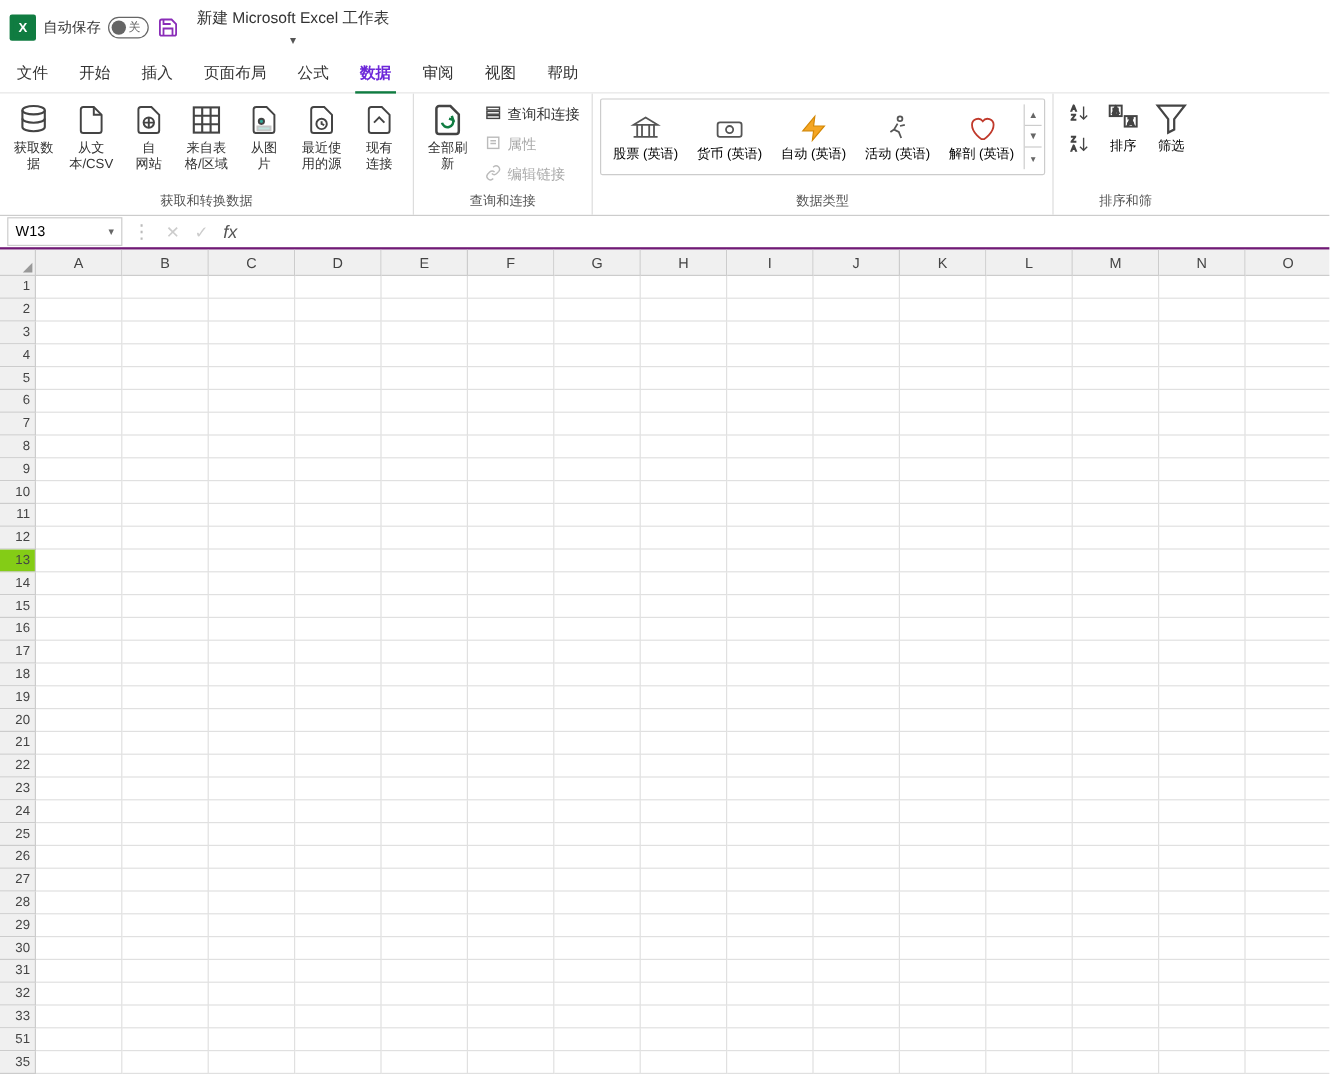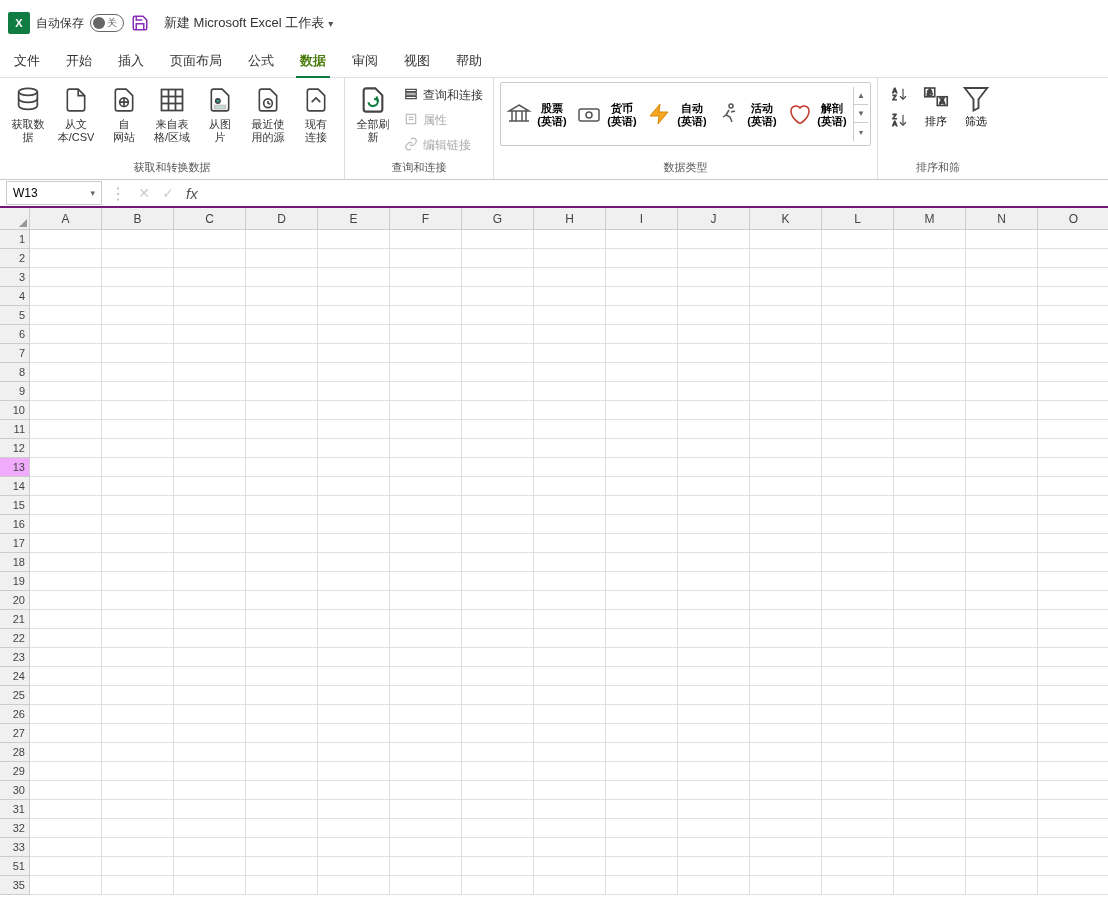--- a/index.html
+++ b/index.html
@@ -6,47 +6,47 @@
 body { background: #fff; overflow: hidden; width: 1108px; height: 906px; }
 
 
 .title-bar { height: 46px; display: flex; align-items: center; padding: 0 8px; gap: 6px; }
 .excel-logo { width: 22px; height: 22px; background: #107c41; color: #fff; display: flex; align-items: center; justify-content: center; font-size: 12px; font-weight: bold; border-radius: 2px; }
 .autosave { display: flex; align-items: center; gap: 6px; font-size: 12px; color: #333; }
 .toggle { width: 34px; height: 18px; border-radius: 9px; border: 1px solid #666; background: #fff; position: relative; display: flex; align-items: center; }
 .toggle::before { content: ""; width: 12px; height: 12px; border-radius: 50%; background: #666; margin-left: 2px; }
 .toggle-off { font-size: 10px; color: #666; margin-left: 16px; position: absolute; }
 .save-icon { width: 20px; height: 20px; color: #8a2db8; display: flex; align-items: center; justify-content: center; }
-.doc-title { font-size: 13px; color: #333; margin-left: 8px; display: flex; align-items: center; gap: 4px; }
+.doc-title { font-size: 13px; color: #333; margin-left: 8px; display: flex; align-items: center; gap: 4px; flex-direction: column; }
 .chevron-down { font-size: 10px; color: #555; }
 .search-box { margin-left: auto; width: 360px; height: 32px; border: 1px solid #ccc; border-radius: 4px; display: flex; align-items: center; padding: 0 10px; gap: 8px; color: #777; font-size: 13px; }
 .search-icon { width: 14px; height: 14px; }
 
 
 .tabs { height: 32px; display: flex; align-items: flex-start; padding: 0 10px; gap: 18px; font-size: 13px; border-bottom: 1px solid #e0e0e0; }
 .tab { padding: 6px 4px; color: #333; cursor: pointer; }
-.tab.active { font-weight: bold; border-bottom: 2px solid #107c41; color: #4d7c0f; }
+.tab.active { font-weight: bold; border-bottom: 2px solid #107c41; color: #6d28d9; }
 
 
 .ribbon { height: 102px; display: flex; border-bottom: 1px solid #ccc; background: #fff; }
 .group { display: flex; flex-direction: column; align-items: center; border-right: 1px solid #ddd; padding: 4px 6px 2px; }
 .group-items { display: flex; align-items: flex-start; gap: 4px; flex: 1; }
 .group-label { font-size: 11px; color: #555; padding: 2px 0; }
 .rbtn { display: flex; flex-direction: column; align-items: center; justify-content: flex-start; width: 44px; padding: 2px; cursor: pointer; }
 .rbtn .ic { width: 32px; height: 32px; display: flex; align-items: center; justify-content: center; color: #444; }
 .rbtn .lbl { font-size: 11px; text-align: center; line-height: 13px; margin-top: 2px; color: #333; white-space: pre-wrap; }
 .rbtn.small { flex-direction: row; width: auto; height: 24px; align-items: center; gap: 4px; padding: 0 4px; }
 .rbtn.small .ic { width: 16px; height: 16px; }
 .rbtn.small .lbl { font-size: 12px; white-space: nowrap; }
 .rbtn.disabled .lbl { color: #aaa; }
 .rbtn.disabled .ic { color: #bbb; }
 .vstack { display: flex; flex-direction: column; justify-content: flex-start; gap: 1px; }
 
 .data-type-box { border: 1px solid #ccc; border-radius: 2px; display: flex; align-items: center; padding: 4px 2px; position: relative; }
-.dt-item { display: flex; flex-direction: row; align-items: center; width: 70px; padding: 2px; cursor: pointer; font-weight: bold; }
+.dt-item { display: flex; flex-direction: column; align-items: center; width: 70px; padding: 2px; cursor: pointer; }
 .dt-item .ic { width: 32px; height: 28px; display: flex; align-items: center; justify-content: center; color: #555; }
 .dt-item .lbl { font-size: 11px; text-align: center; line-height: 13px; margin-top: 2px; }
 .dt-scroll { display: flex; flex-direction: column; border-left: 1px solid #ccc; }
 .dt-scroll div { width: 14px; height: 18px; display: flex; align-items: center; justify-content: center; font-size: 8px; color: #666; cursor: pointer; border-bottom: 1px solid #ccc; }
 .dt-scroll div:last-child { border-bottom: none; }
 
 .sort-col { display: flex; flex-direction: column; gap: 2px; align-items: center; justify-content: center; margin-left: 4px; }
 .sort-col .sbtn { width: 24px; height: 24px; display: flex; align-items: center; justify-content: center; border: 1px solid transparent; cursor: pointer; font-size: 11px; color: #444; }
 .sort-big { display: flex; flex-direction: column; align-items: center; margin-left: 4px; cursor: pointer; }
 .sort-big .ic { width: 32px; height: 32px; display: flex; align-items: center; justify-content: center; }
@@ -63,21 +63,21 @@
 .formula-input { flex: 1; border: none; outline: none; font-size: 12px; padding: 0 6px; }
 
 
 .grid-wrap { display: flex; height: calc(906px - 46px - 32px - 102px - 28px); overflow: hidden; }
 .corner { width: 30px; height: 22px; background: #f0f0f0; border-right: 1px solid #ccc; border-bottom: 1px solid #ccc; position: relative; }
 .corner::after { content: ""; position: absolute; right: 2px; bottom: 2px; border-style: solid; border-width: 0 0 8px 8px; border-color: transparent transparent #999 transparent; }
 .col-headers { display: flex; height: 22px; }
 .col-h { width: 72px; background: #f0f0f0; border-right: 1px solid #ccc; border-bottom: 1px solid #ccc; text-align: center; font-size: 12px; color: #444; display: flex; align-items: center; justify-content: center; }
 .row-headers { display: flex; flex-direction: column; }
 .row-h { width: 30px; height: 19px; background: #f0f0f0; border-right: 1px solid #ccc; border-bottom: 1px solid #ccc; text-align: center; font-size: 11px; color: #444; display: flex; align-items: center; justify-content: flex-end; padding-right: 4px; }
-.row-h.active { background: #f0abfc; }
+.row-h.active { background: #84cc16; }
 .cells { position: relative; }
 .cell-row { display: flex; height: 19px; }
 .cell { width: 72px; height: 19px; border-right: 1px solid #e0e0e0; border-bottom: 1px solid #e0e0e0; }
 .top-row { display: flex; }
 .body-row { display: flex; }
 
 svg { display: block; }
 </style>
 </head>
 <body>

